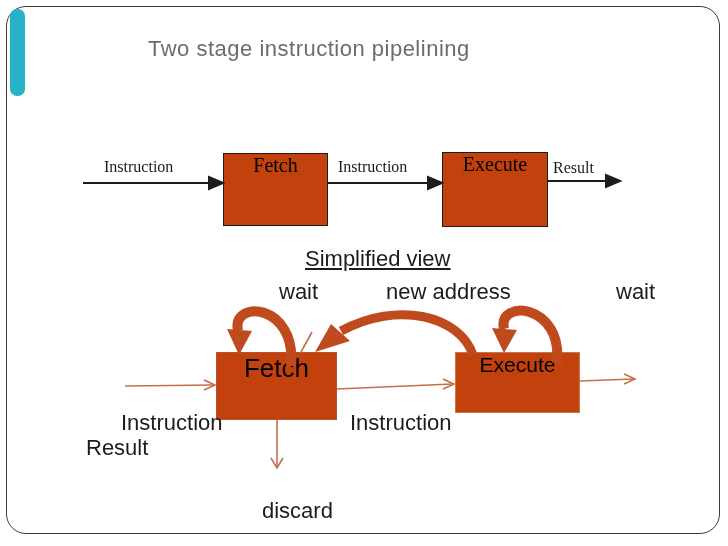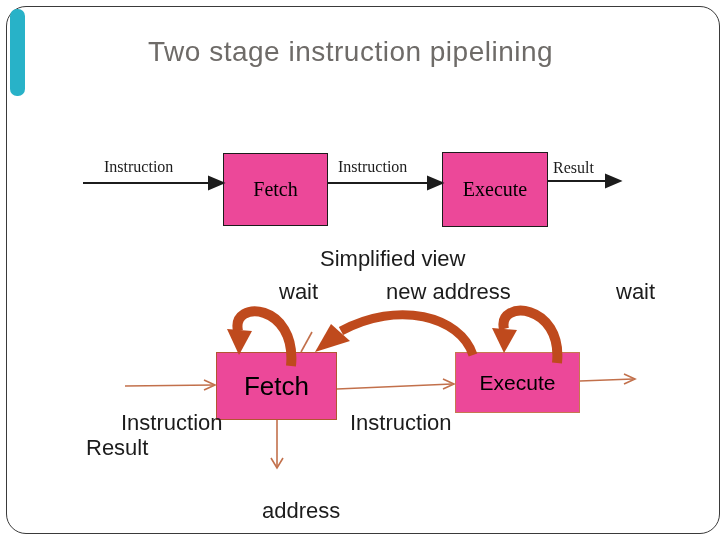--- a/index.html
+++ b/index.html
@@ -22,50 +22,49 @@
   #accent-bar {
     position: absolute;
     left: 10px; top: 9px;
     width: 15px; height: 87px;
     border-radius: 7px;
     background: var(--c-accent_bar, #28b2c8);
   }
   .title {
     position: absolute;
     left: 148px; top: 36px;
-    font-size: 28px;
+    font-size: 22px;
     letter-spacing: 0.5px;
     color: var(--c-title, #6e6b68);
     white-space: nowrap;
   }
   .lbl { position: absolute; white-space: nowrap; color: var(--c-ink, #1c1c1c); z-index: 6; }
   .serif-lbl { font-family: "Liberation Serif", serif; font-size: 16px; }
   .sans-lbl  { font-size: 22px; }
   .box {
     position: absolute;
-    background: #ec4899;
+    background: #c2410c;
     display: flex;
-    align-items: center;
     justify-content: center;
     z-index: 2;
     box-sizing: border-box;
   }
   .box-black { border: 1.4px solid var(--c-ink, #1c1c1c); font-family: "Liberation Serif", serif; font-size: 20px; }
   #simp-fetch   { left: 223px; top: 153px; width: 105px; height: 73px; }
   #simp-execute { left: 442px; top: 152px; width: 106px; height: 75px; }
   #exp-fetch   { left: 216px; top: 352px; width: 121px; height: 68px;
                  border: 1.6px solid var(--c-fetch_border, #b35531); font-size: 26px; }
   #exp-execute { left: 455px; top: 352px; width: 125px; height: 61px;
                  border: 1.6px solid var(--c-execute_border, #c5784f); font-size: 21px; }
   #arrows { position: absolute; left: 0; top: 0; z-index: 4; pointer-events: none; }
   
   #simp-in-label   { left: 104px; top: 158px; }
   #simp-mid-label  { left: 338px; top: 158px; }
   #simp-out-label  { left: 553px; top: 159px; }
-  #simplified-caption { left: 320px; top: 246px; }
+  #simplified-caption { left: 305px; top: 246px; text-decoration: underline; }
   #wait-left-label  { left: 279px; top: 279px; }
   #new-address-label{ left: 386px; top: 279px; }
   #wait-right-label { left: 616px; top: 279px; }
   #exp-in-label     { left: 121px; top: 410px; }
   #exp-result-label { left: 86px;  top: 435px; }
   #exp-mid-label    { left: 350px; top: 410px; }
   #discard-label    { left: 262px; top: 498px; }
   #expanded-caption { left: 391px; top: 498px; }
 </style>
 </head>
@@ -97,21 +96,21 @@
   <div class="box" id="exp-fetch">
     <span>Fetch</span>
   </div>
   <div class="box" id="exp-execute">
     <span>Execute</span>
   </div>
 
   <div class="lbl sans-lbl" id="exp-in-label">Instruction</div>
   <div class="lbl sans-lbl" id="exp-result-label">Result</div>
   <div class="lbl sans-lbl" id="exp-mid-label">Instruction</div>
-  <div class="lbl sans-lbl" id="discard-label">address</div>
+  <div class="lbl sans-lbl" id="discard-label">discard</div>
 
   <svg id="arrows" width="728" height="546" viewBox="0 0 728 546">
 
     <g stroke="var(--c-ink, #1c1c1c)" stroke-width="2" fill="var(--c-ink, #1c1c1c)">
       <line x1="83" y1="183" x2="210" y2="183"></line>
       <polygon points="223,183 209,177 209,189"></polygon>
       <line x1="328" y1="183" x2="429" y2="183"></line>
       <polygon points="442,183 428,177 428,189"></polygon>
       <line x1="548" y1="181" x2="607" y2="181"></line>
       <polygon points="620,181 606,175 606,187"></polygon>

